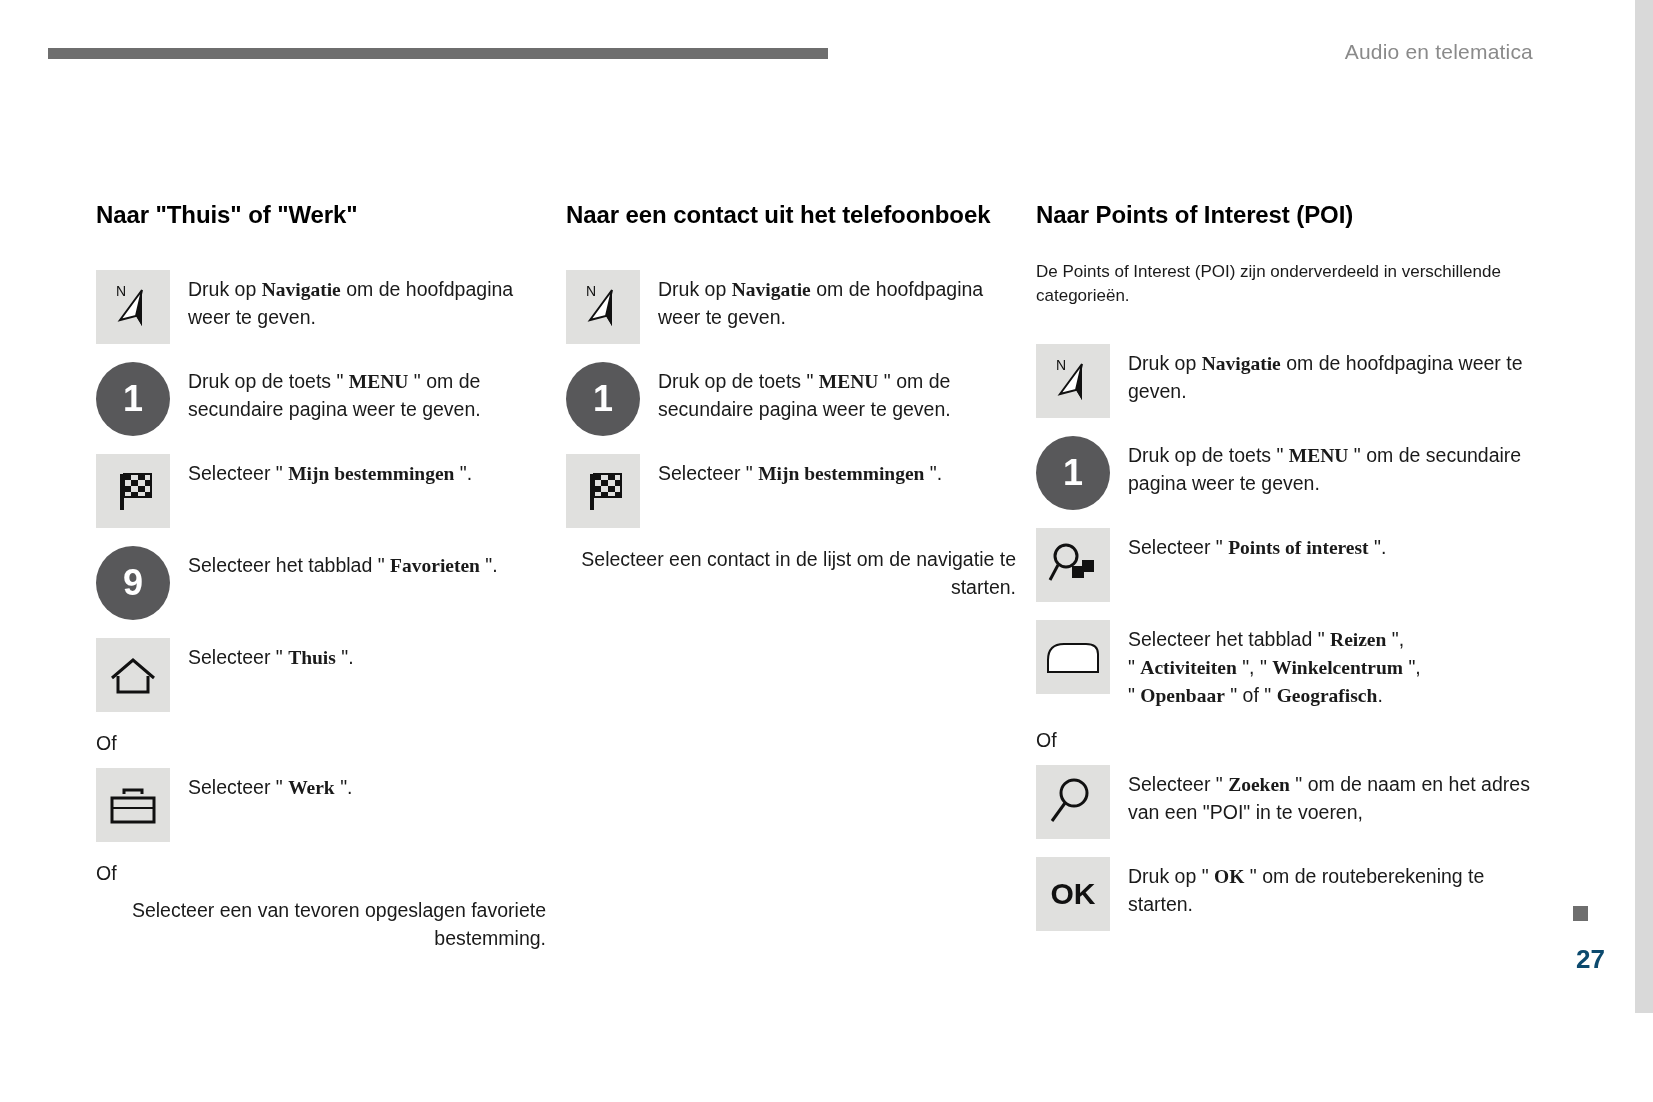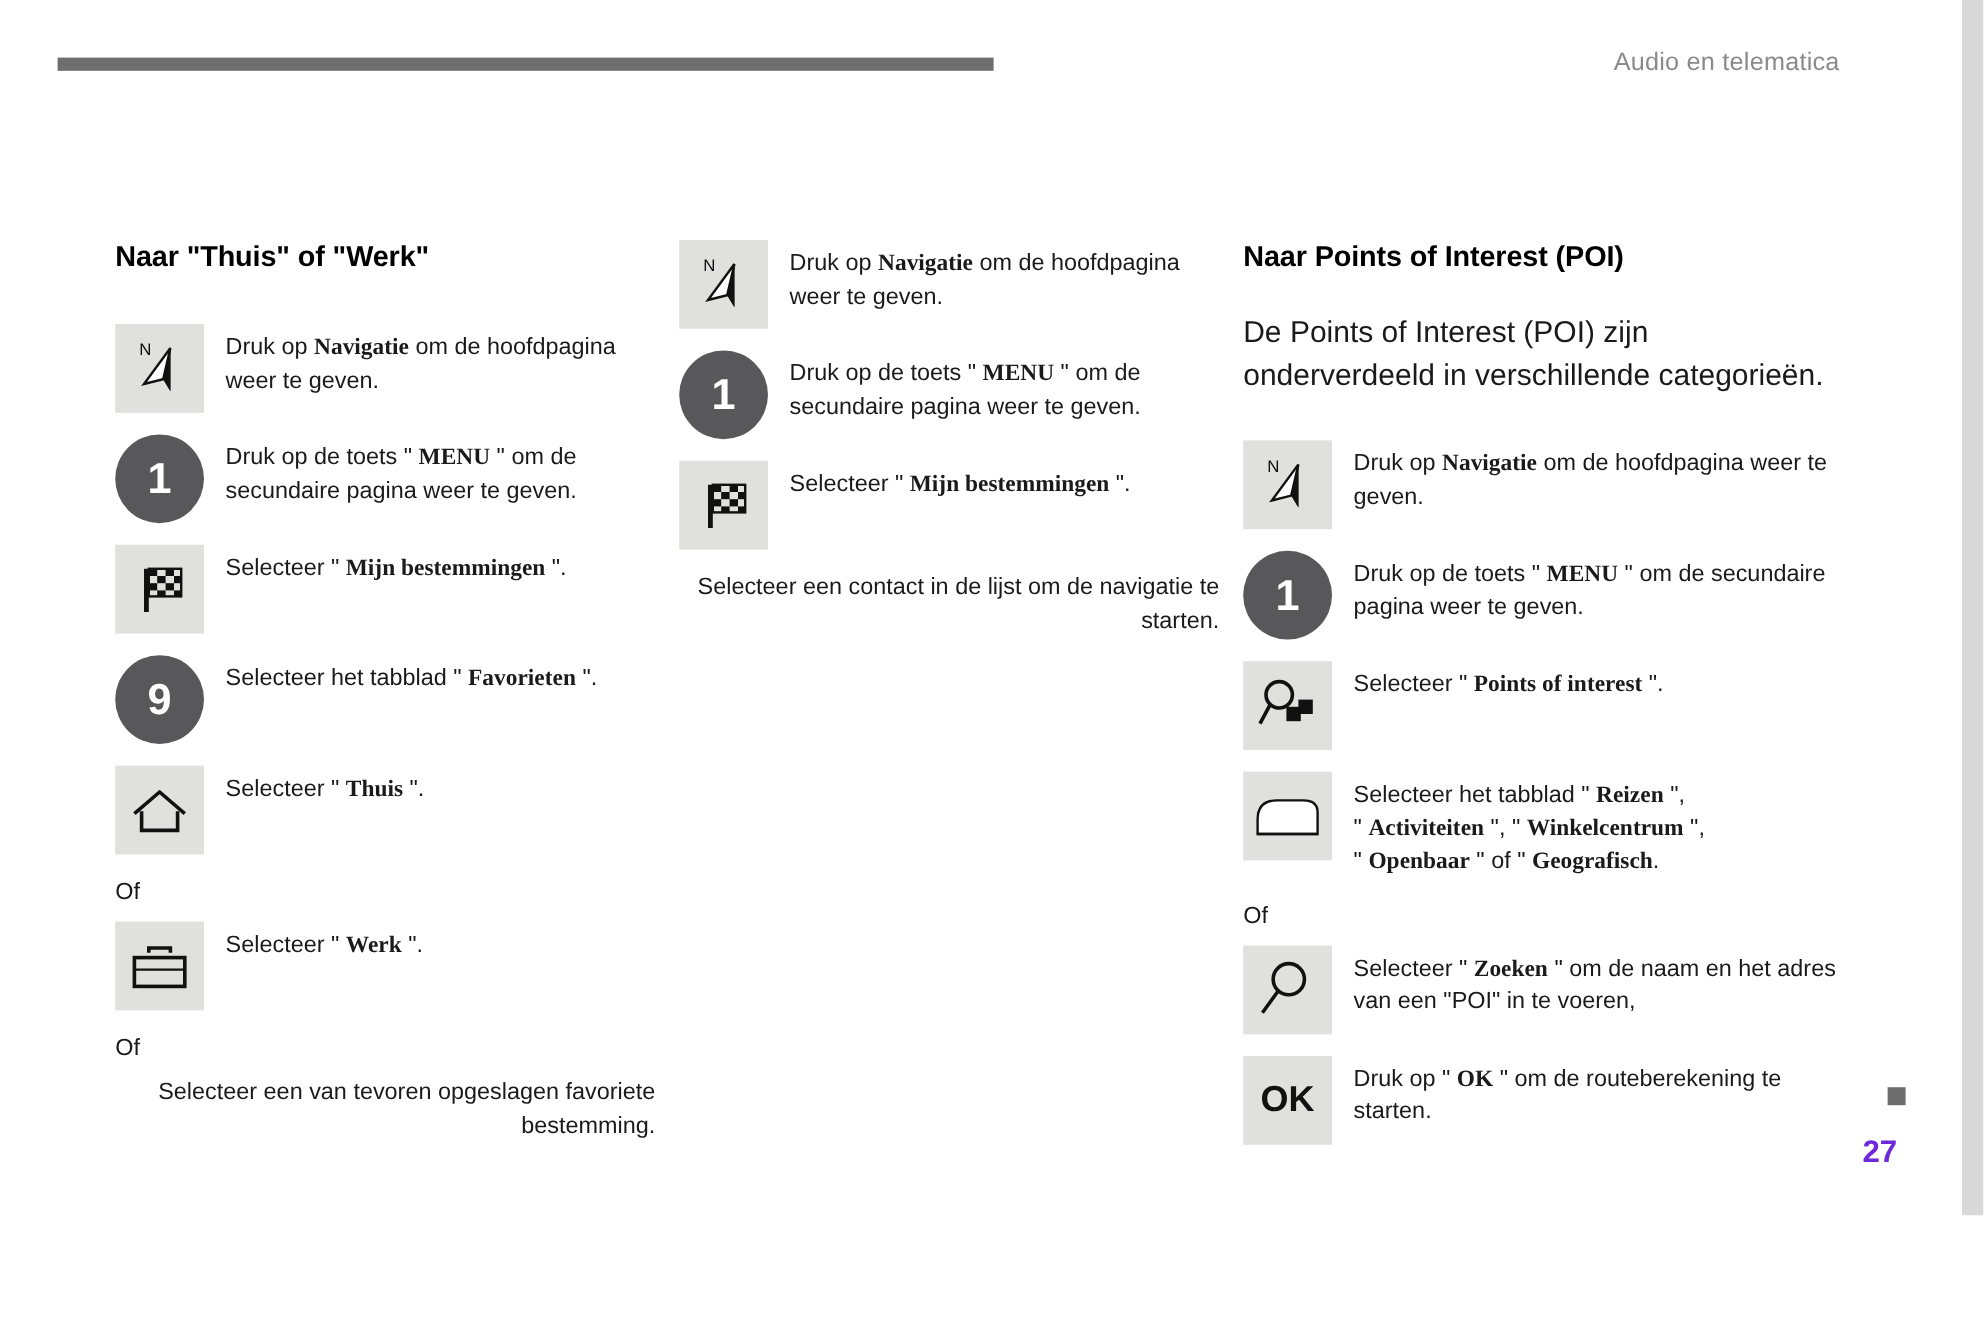--- a/index.html
+++ b/index.html
@@ -67,21 +67,21 @@
     font-size: 24px;
     font-weight: bold;
     margin: 0 0 40px 0;
     line-height: 1.25;
     color: #000;
     letter-spacing: -0.1px;
   }
   .col-3 h2.col-title { margin-bottom: 30px; }
 
   .intro-text {
-    font-size: 25px;
+    font-size: 17px;
     line-height: 1.42;
     margin: 0 0 36px 0;
     color: #1a1a1a;
   }
 
   .step {
     display: flex;
     align-items: flex-start;
     margin-bottom: 18px;
   }
@@ -143,25 +143,25 @@
   .footer-square {
     position: absolute;
     right: 65px;
     bottom: 92px;
     width: 15px;
     height: 15px;
     background: #6e6e6e;
   }
   .page-num {
     position: absolute;
-    right: 72px;
+    right: 48px;
     bottom: 38px;
     font-size: 26px;
     font-weight: bold;
-    color: #6d28d9;
+    color: #0c4a6e;
   }
   svg { display: block; }
 </style>
 </head>
 <body>
 
 <div class="page">
 
   <div class="right-strip"></div>
 
@@ -248,20 +248,21 @@
           </div>
         </div>
         <div class="step-text">Selecteer " <b>Werk</b> ".</div>
       </div>
 
       <div class="or-text">Of</div>
       <div class="plain-text" style="margin-top:0;">Selecteer een van tevoren opgeslagen favoriete bestemming.</div>
     </div>
 
     <div class="col col-2">
+      <h2 class="col-title">Naar een contact uit het telefoonboek</h2>
 
       <div class="step">
         <div class="step-icon">
           <div class="sq">
             <svg width="74" height="74" viewBox="0 0 74 74">
               <text x="20" y="26" font-family="Liberation Sans, sans-serif" font-size="14" fill="#111">N</text>
               <path d="M46 20 L24 50 L40 46 L46 56 Z" fill="#111"></path>
               <path d="M46 20 L24 50 L40 46 Z" fill="#ffffff" stroke="#111" stroke-width="2"></path>
               <path d="M46 20 L40 46 L46 56 Z" fill="#111"></path>
             </svg>

